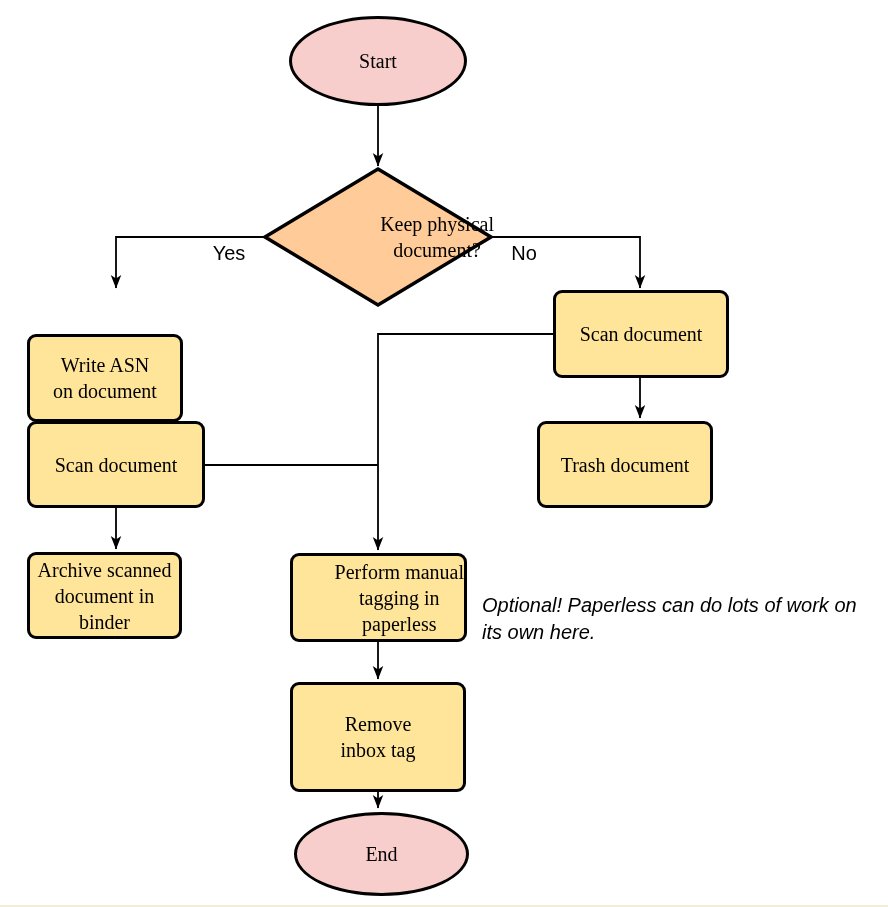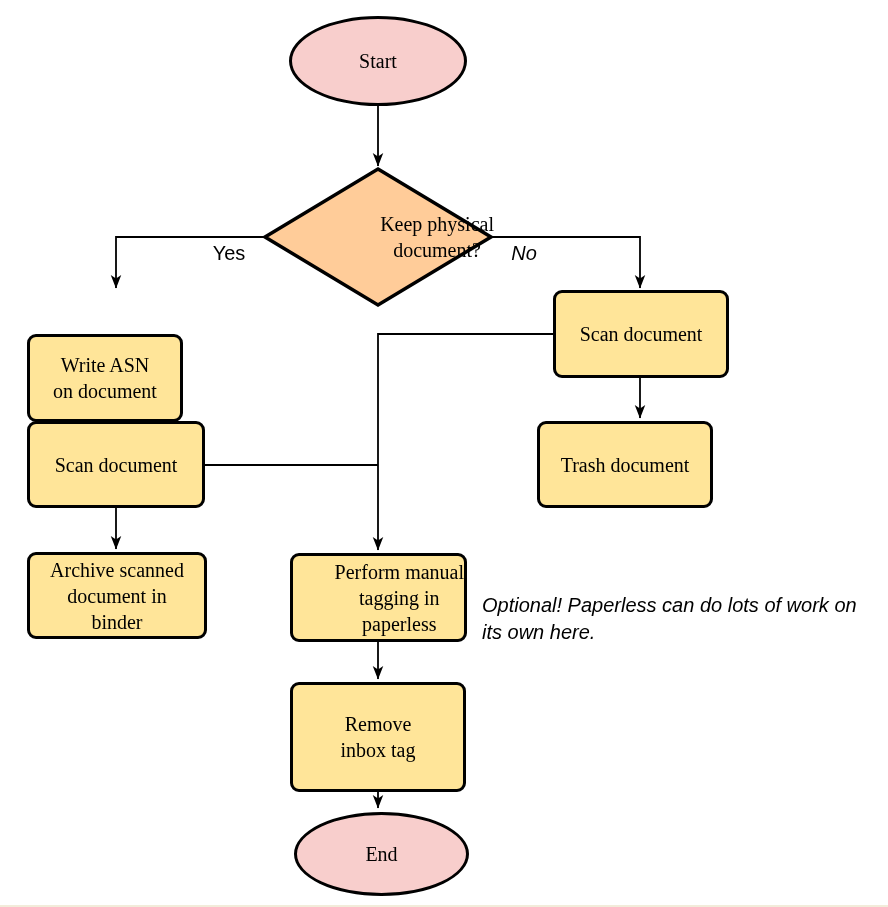--- a/index.html
+++ b/index.html
@@ -81,29 +81,29 @@
     left: 0; bottom: 0;
     width: 888px; height: 2px;
     background: var(--bottom-edge, #F2ECDA);
   }
 
   
   #n-start   { left: 289px; top: 16px;  width: 178px; height: 90px; }
   #n-decision{ left: 262px; top: 166px; width: 232px; height: 142px; }
   #n-write   { left: 27px;  top: 290px; width: 156px; height: 88px; margin-top: 44px; }
   #n-scan-l  { left: 27px;  top: 421px; width: 178px; height: 87px; }
-  #n-archive { left: 27px;  top: 552px; width: 180px; height: 87px; }
+  #n-archive { left: 27px;  top: 552px; width: 155px; height: 87px; }
   #n-scan-r  { left: 553px; top: 290px; width: 176px; height: 88px; }
   #n-trash   { left: 537px; top: 421px; width: 176px; height: 87px; }
   #n-tagging { left: 290px; top: 553px; width: 177px; height: 89px; justify-content: flex-end; }
   #n-remove  { left: 290px; top: 682px; width: 176px; height: 110px; }
   #n-end     { left: 294px; top: 812px; width: 175px; height: 84px; }
 
   #lbl-yes { left: 204px; top: 210px; width: 50px; }
-  #lbl-no  { left: 499px; top: 210px; width: 50px; font-style: italic; }
+  #lbl-no  { left: 499px; top: 210px; width: 50px; }
 </style>
 </head>
 <body>
 
 <div class="canvas">
 
   <svg class="edges" viewBox="0 0 888 907" xmlns="http://www.w3.org/2000/svg">
     <defs>
       <marker id="arrow" markerUnits="userSpaceOnUse" markerWidth="16" markerHeight="13" refX="13.5" refY="5.75" orient="auto">
         <path class="arrowhead" d="M0.5,0.5 L14,5.75 L0.5,11 L4,5.75 Z"></path>

